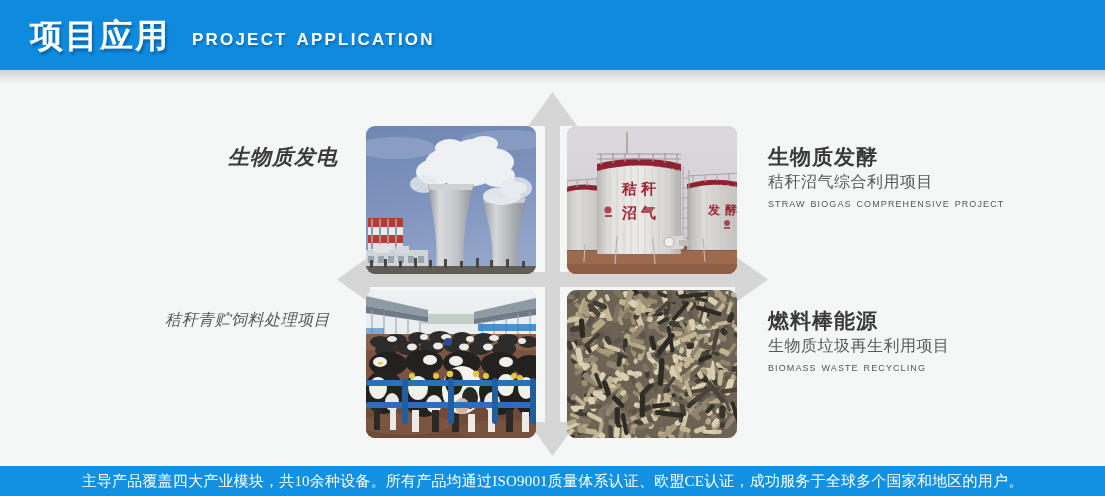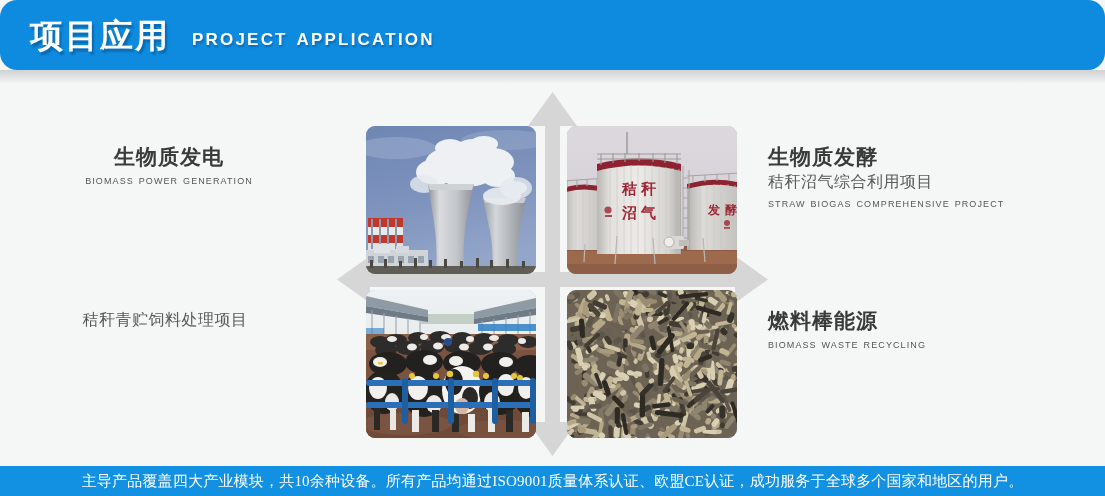--- a/index.html
+++ b/index.html
@@ -20,21 +20,20 @@
     position: absolute;
     left: 0; top: 0;
     width: 1105px;
     height: 70px;
     background: #0e8ade;
     display: flex;
     align-items: center;
     box-sizing: border-box;
     padding-left: 30px;
     z-index: 5;
-    border-radius: 17px;
   }
   .header-shadow {
     position: absolute;
     left: 0; top: 70px;
     width: 1105px;
     height: 14px;
     background: linear-gradient(to bottom, rgba(120,125,130,0.30), rgba(160,165,170,0.0));
     z-index: 4;
     pointer-events: none;
   }
@@ -134,21 +133,21 @@
     font-size: 13.5px;
     color: #555555;
     line-height: 1.5;
     letter-spacing: 1.1px;
     font-variant: small-caps;
     text-transform: lowercase;
     white-space: nowrap;
     font-weight: 500;
   }
   .txt-right { text-align: left; }
-  .txt-left  { text-align: center; }
+  .txt-left  { text-align: right; font-style: italic; }
 
   .tb-tl { left: 0px;   top: 60px;  width: 338px; }
   .tb-tr { left: 768px; top: 60px;  width: 337px; }
   .tb-bl { left: 0px;   top: 224px; width: 330px; }
   .tb-br { left: 768px; top: 224px; width: 337px; }
 </style>
 </head>
 <body>
 
 <div class="header-bar">
@@ -1090,35 +1089,35 @@
           <rect x="137.4" y="47.2" width="22.2" height="4.3" rx="2.1" fill="#4a443a" transform="rotate(102.6 148.5 49.4)"></rect>
           <rect x="41.6" y="122.9" width="17.2" height="5.3" rx="2.7" fill="#2e2a24" transform="rotate(90.7 50.2 125.6)"></rect>
           <rect x="5.3" y="35.6" width="19.5" height="5.2" rx="2.6" fill="#2e2a24" transform="rotate(86.5 15.0 38.2)"></rect>
           <rect x="46.6" y="131.9" width="22.2" height="4.2" rx="2.1" fill="#2e2a24" transform="rotate(79.2 57.7 134.0)"></rect>
         </g>
     </svg>
   </div>
 
   <div class="txt txt-left tb-tl">
     <div class="t1">生物质发电</div>
-    <div class="t3">BIOMASS POWER GENERATION</div>
   </div>
 
   <div class="txt txt-right tb-tr">
     <div class="t1">生物质发酵</div>
     <div class="t2">秸秆沼气综合利用项目</div>
     <div class="t3">STRAW BIOGAS COMPREHENSIVE PROJECT</div>
   </div>
 
   <div class="txt txt-left tb-bl">
     <div class="t2">秸秆青贮饲料处理项目</div>
   </div>
 
   <div class="txt txt-right tb-br">
     <div class="t1">燃料棒能源</div>
+    <div class="t2">生物质垃圾再生利用项目</div>
     <div class="t3">BIOMASS WASTE RECYCLING</div>
   </div>
 
 </div>
 
 <div class="footer-bar">
   <span class="footer-text">主导产品覆盖四大产业模块，共10余种设备。所有产品均通过ISO9001质量体系认证、欧盟CE认证，成功服务于全球多个国家和地区的用户。</span>
 </div>
 
 </body></html>

